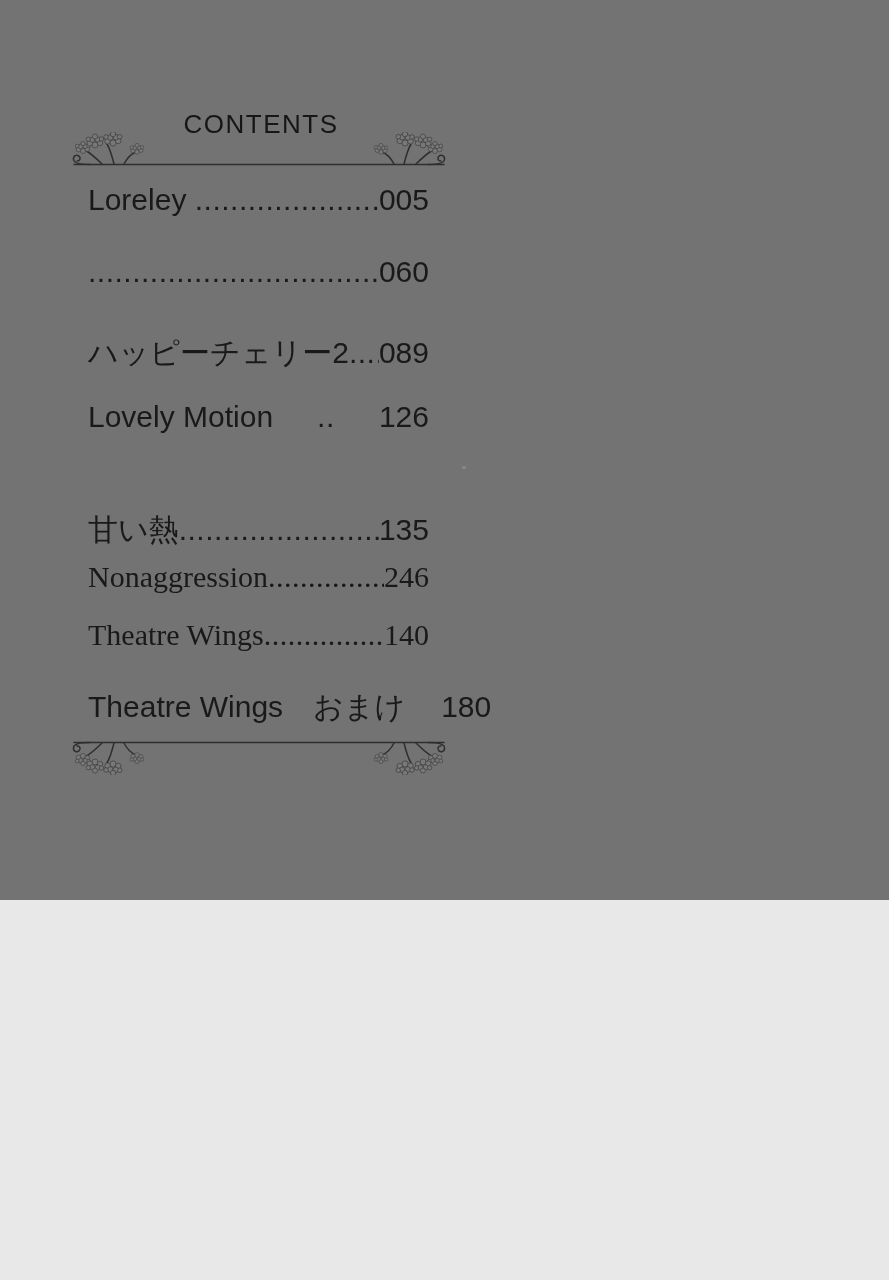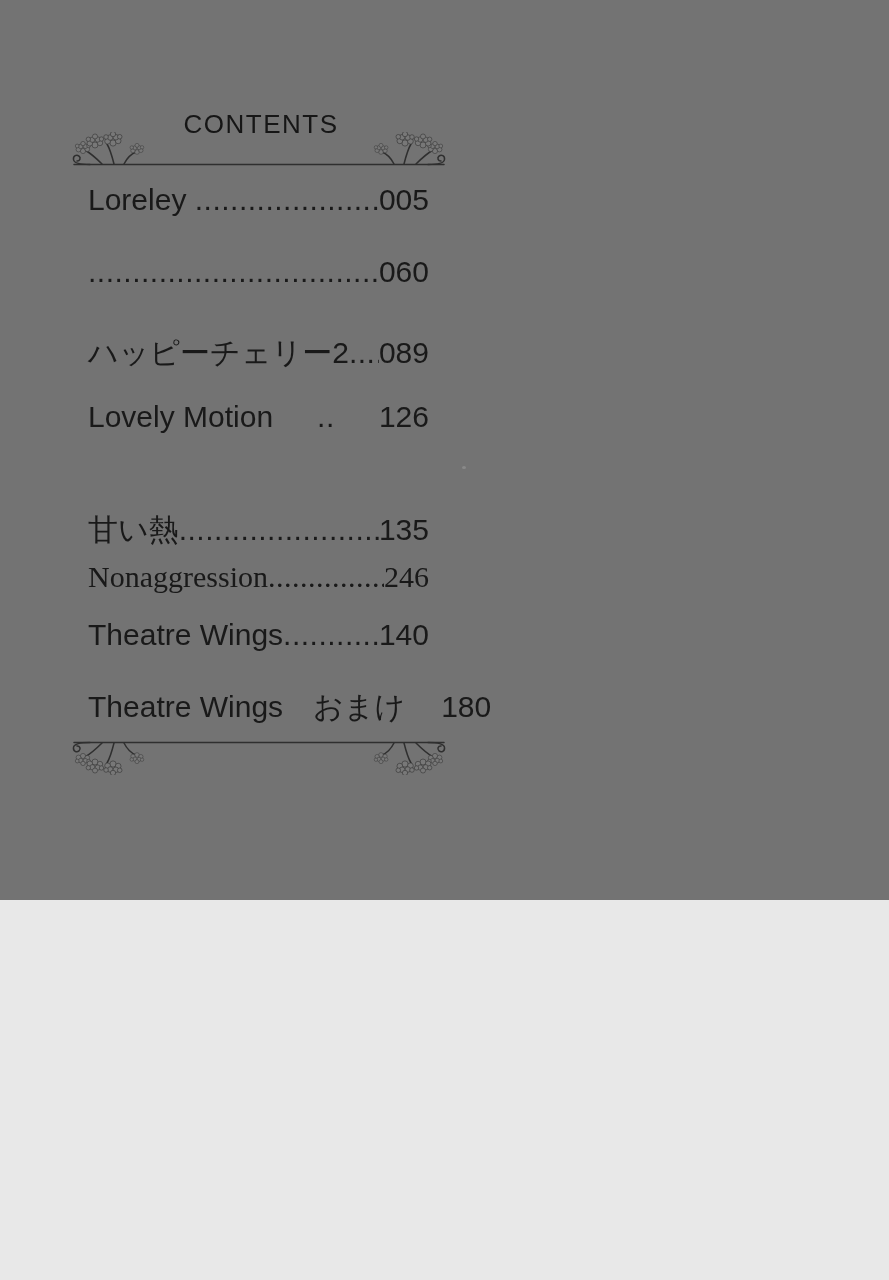--- a/index.html
+++ b/index.html
@@ -23,21 +23,21 @@
     position:absolute; left:88px; width:341px;
     display:flex; align-items:baseline;
     font-size:30px; line-height:34px; color:#191919;
   }
   .toc-row:nth-of-type(1){ top:183px; }
   .toc-row:nth-of-type(2){ top:255px; }
   .toc-row:nth-of-type(3){ top:336px; }
   .toc-row:nth-of-type(4){ top:400px;gap:44px; }
   .toc-row:nth-of-type(5){ top:465px;margin-top:48px; }
   .toc-row:nth-of-type(6){ top:560px;font-family:Liberation Serif, serif; }
-  .toc-row:nth-of-type(7){ top:618px; }
+  .toc-row:nth-of-type(7){ top:618px;font-family:Liberation Serif, serif; }
   .toc-row:nth-of-type(8){ top:690px;gap:18px; }
   .toc-title { white-space:pre; flex:0 0 auto; }
   .toc-leader {
     flex:1 1 auto; overflow:hidden; white-space:nowrap;
     letter-spacing:0.5px;
   }
   .toc-page { flex:0 0 auto; text-align:left; }
   .logo-wordmark {
     position:absolute; top:1088px; left:452px;
     font-family:"Liberation Mono","DejaVu Sans Mono",monospace;

